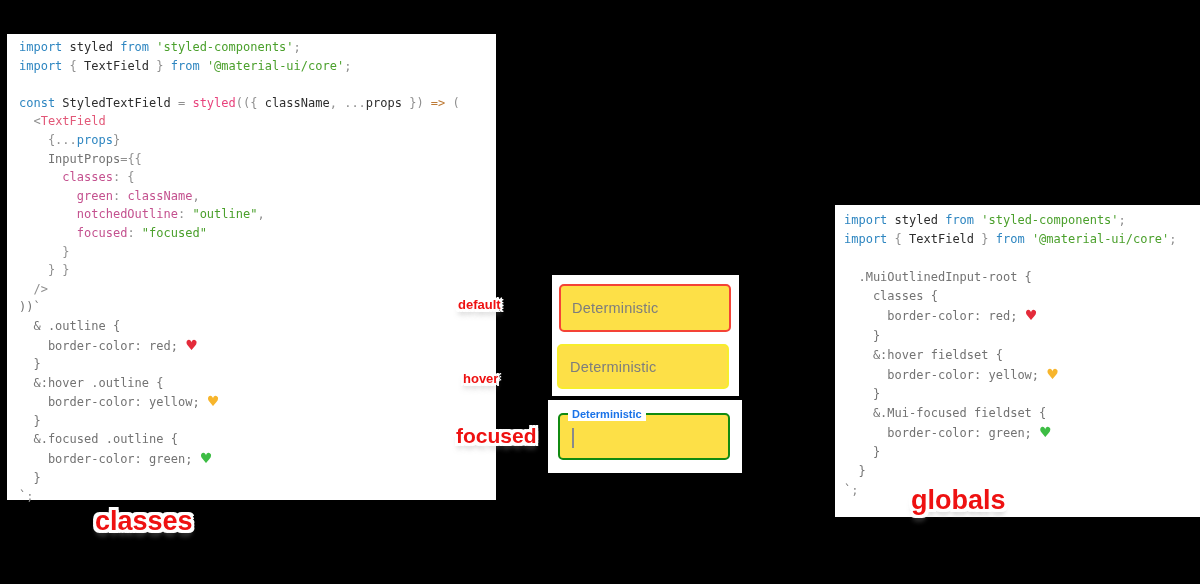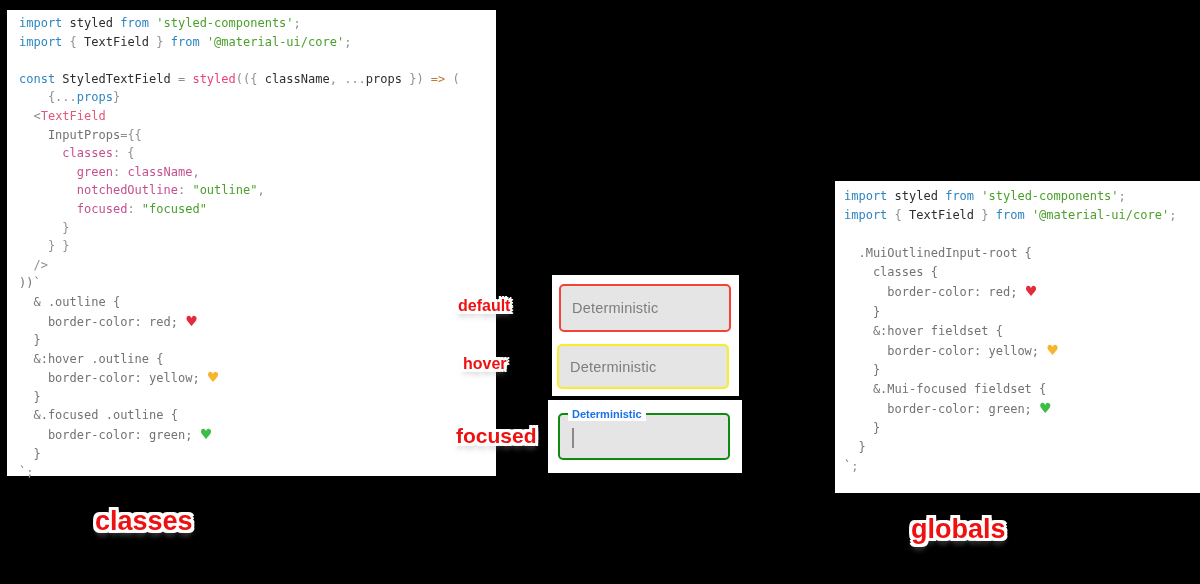--- a/index.html
+++ b/index.html
@@ -2,21 +2,21 @@
 <html><head>
 <meta charset="utf-8">
 <style>
   html,body{margin:0;padding:0;}
   body{
     width:1200px;height:584px;position:relative;overflow:hidden;
     background:#000;
     font-family:"Liberation Sans",sans-serif;
   }
   
-  .code-panel{position:absolute;background:#fff;}
+  .code-panel{position:absolute;background:#fff;margin-top:24px;}
   .code-panel.left{left:7px;top:10px;width:489px;height:466px;}
   .code-panel.right{left:835px;top:181px;width:365px;height:312px;}
   .code{
     font-family:"DejaVu Sans Mono",monospace;
     font-size:12px;color:#2d2d2d;
   }
   .left .code{padding:4px 0 0 12px;line-height:18.6px;}
   .right .code{padding:6px 0 0 9px;line-height:19.1px;}
   .code-line{white-space:pre;}
   .kw{color:#2e86c1}
@@ -31,21 +31,21 @@
   .heart{font-family:"DejaVu Sans",sans-serif;font-size:14px;}
   .heart-red{color:#e42b3a}
   .heart-yellow{color:#f7b52c}
   .heart-green{color:#3dbd44}
 
   
   .demo-bg{position:absolute;background:#fff;}
   .demo-bg.a{left:552px;top:275px;width:187px;height:121px;}
   .demo-bg.b{left:548px;top:400px;width:194px;height:73px;}
   .tf{
-    position:absolute;background:#e5e5e5;border-radius:5px;
+    position:absolute;background:#fde047;border-radius:5px;
     box-sizing:border-box;border:2px solid #ccc;
   }
   .tf-red{left:559px;top:284px;width:172px;height:48px;}
   .tf-yellow{left:557px;top:344px;width:172px;height:45px;}
   .tf-green{left:558px;top:413px;width:172px;height:47px;}
   .ph{
     position:absolute;left:11px;top:50%;transform:translateY(-50%);
     color:#7d7d7d;font-size:14.5px;letter-spacing:.2px;
   }
   .notch-label{
@@ -56,39 +56,39 @@
 
   
   .tag-label,.caption{
     position:absolute;color:#ee1111;font-weight:bold;white-space:nowrap;
     text-shadow:
       3px 0 0 #fff,-3px 0 0 #fff,0 3px 0 #fff,0 -3px 0 #fff,
       2px 2px 0 #fff,-2px 2px 0 #fff,2px -2px 0 #fff,-2px -2px 0 #fff,
       3px 3px 0 #fff,-3px 3px 0 #fff,3px -3px 0 #fff,-3px -3px 0 #fff,
       0 6px 5px rgba(150,150,150,.55);
   }
-  .tag-label{font-size:16px;}
+  .tag-label{font-size:13px;}
   .lbl-default{left:458px;top:297px;}
-  .lbl-hover{left:463px;top:355px;}
+  .lbl-hover{left:463px;top:371px;}
   .lbl-focused{left:456px;top:424px;font-size:21px;}
   .caption{font-size:27px;}
   .caption-left{left:95px;top:506px;}
-  .caption-right{left:911px;top:514px;}
+  .caption-right{left:911px;top:485px;}
 </style>
 </head>
 <body>
 
 <section class="code-panel left">
   <div class="code">
       <div class="code-line"><span class="kw">import</span><span class="def"> styled </span><span class="kw">from</span><span class="str"> 'styled-components'</span><span class="pun">;</span></div>
       <div class="code-line"><span class="kw">import</span><span class="pun"> { </span><span class="def">TextField</span><span class="pun"> } </span><span class="kw">from</span><span class="str"> '@material-ui/core'</span><span class="pun">;</span></div>
       <div class="code-line">&nbsp;</div>
       <div class="code-line"><span class="kw">const</span><span class="def"> StyledTextField </span><span class="pun">= </span><span class="fn">styled</span><span class="pun">(({ </span><span class="def">className</span><span class="pun">, ...</span><span class="def">props</span><span class="pun"> }) </span><span class="arrow">=&gt;</span><span class="pun"> (</span></div>
+      <div class="code-line"><span class="pun">  &lt;</span><span class="tag">TextField</span></div>
       <div class="code-line"><span class="pun">    {...</span><span class="kw">props</span><span class="pun">}</span></div>
-      <div class="code-line"><span class="pun">  &lt;</span><span class="tag">TextField</span></div>
       <div class="code-line"><span class="grn">    InputProps</span><span class="pun">={{</span></div>
       <div class="code-line"><span class="prop">      classes</span><span class="pun">: {</span></div>
       <div class="code-line"><span class="prop">        green</span><span class="pun">: </span><span class="prop">className</span><span class="pun">,</span></div>
       <div class="code-line"><span class="prop">        notchedOutline</span><span class="pun">: </span><span class="str">"outline"</span><span class="pun">,</span></div>
       <div class="code-line"><span class="prop">        focused</span><span class="pun">: </span><span class="str">"focused"</span></div>
       <div class="code-line"><span class="pun">      }</span></div>
       <div class="code-line"><span class="pun">    } }</span></div>
       <div class="code-line"><span class="pun">  /&gt;</span></div>
       <div class="code-line"><span class="grn">))`</span></div>
       <div class="code-line"><span class="grn">  &amp; .outline {</span></div>

